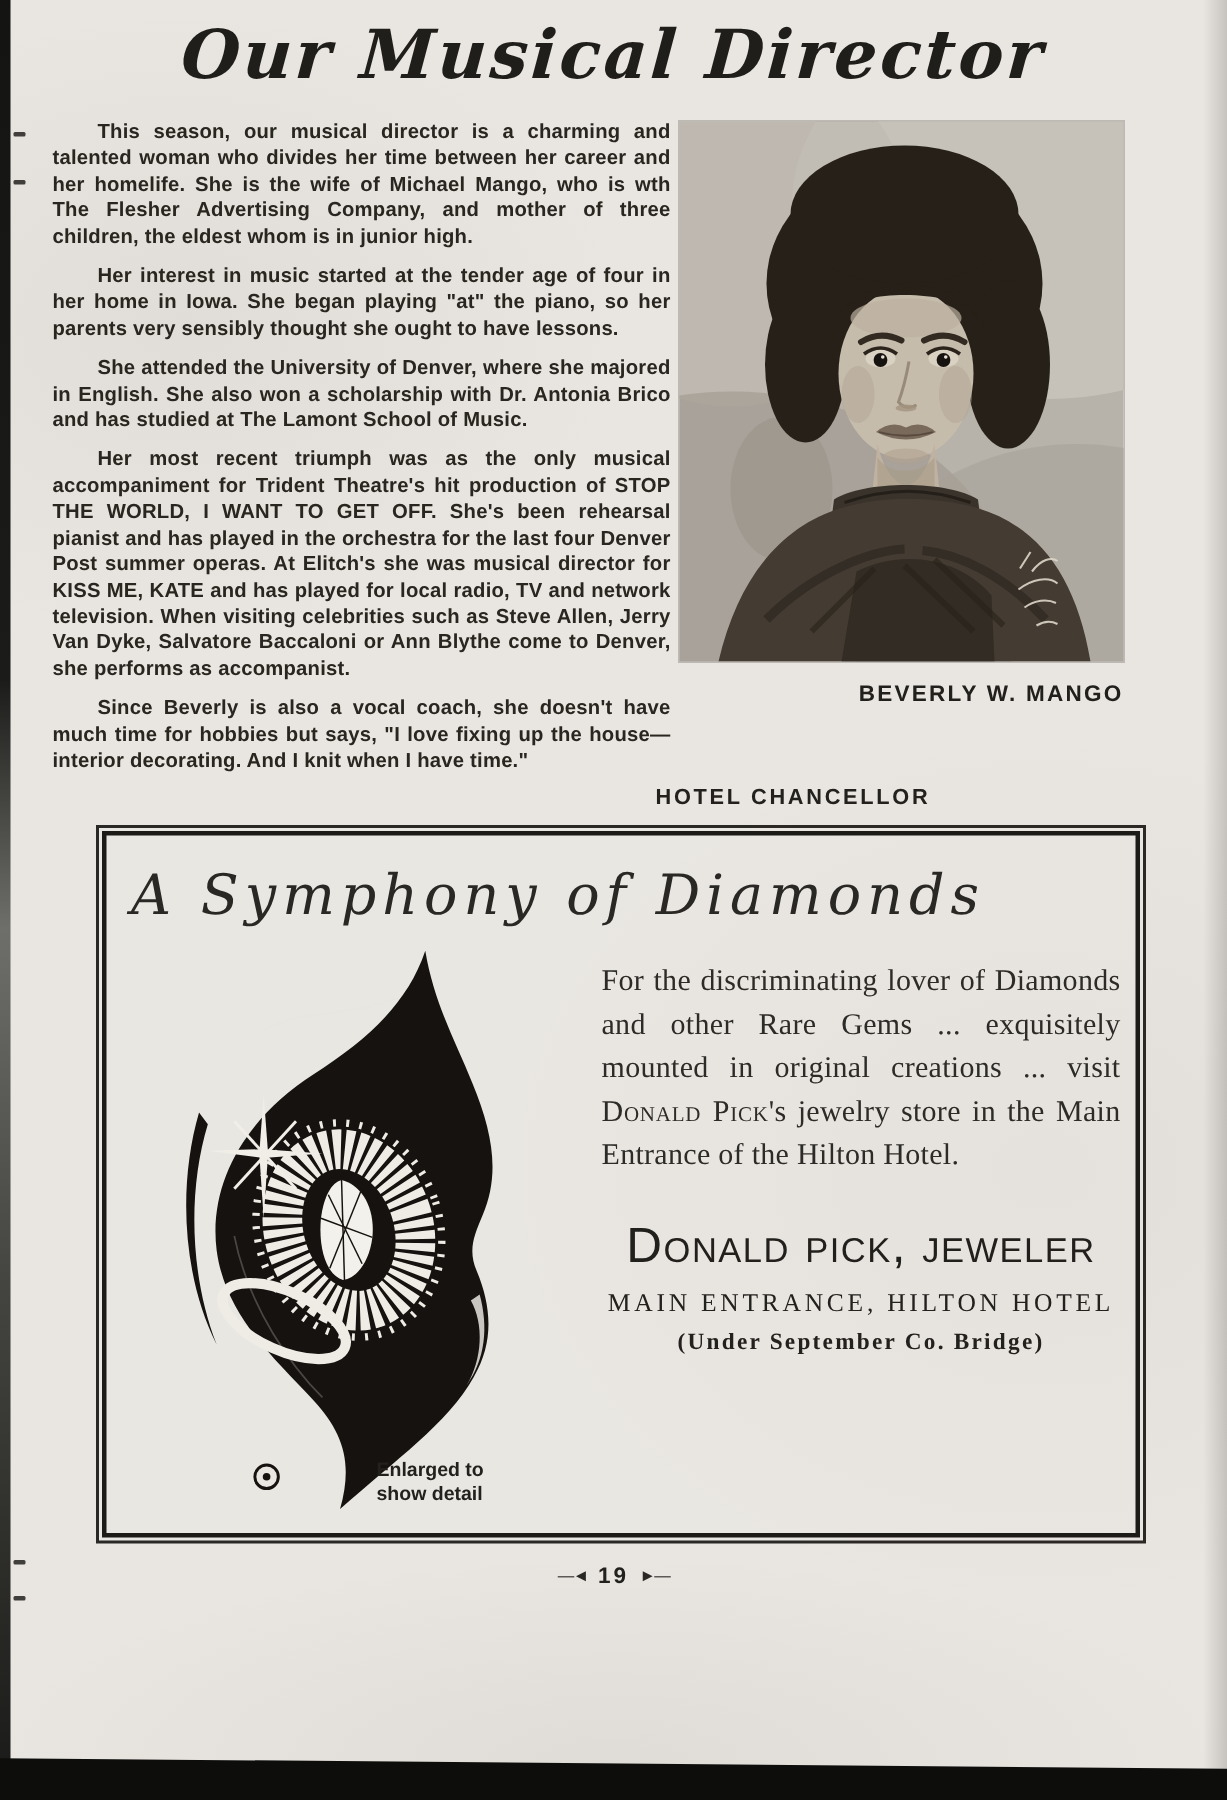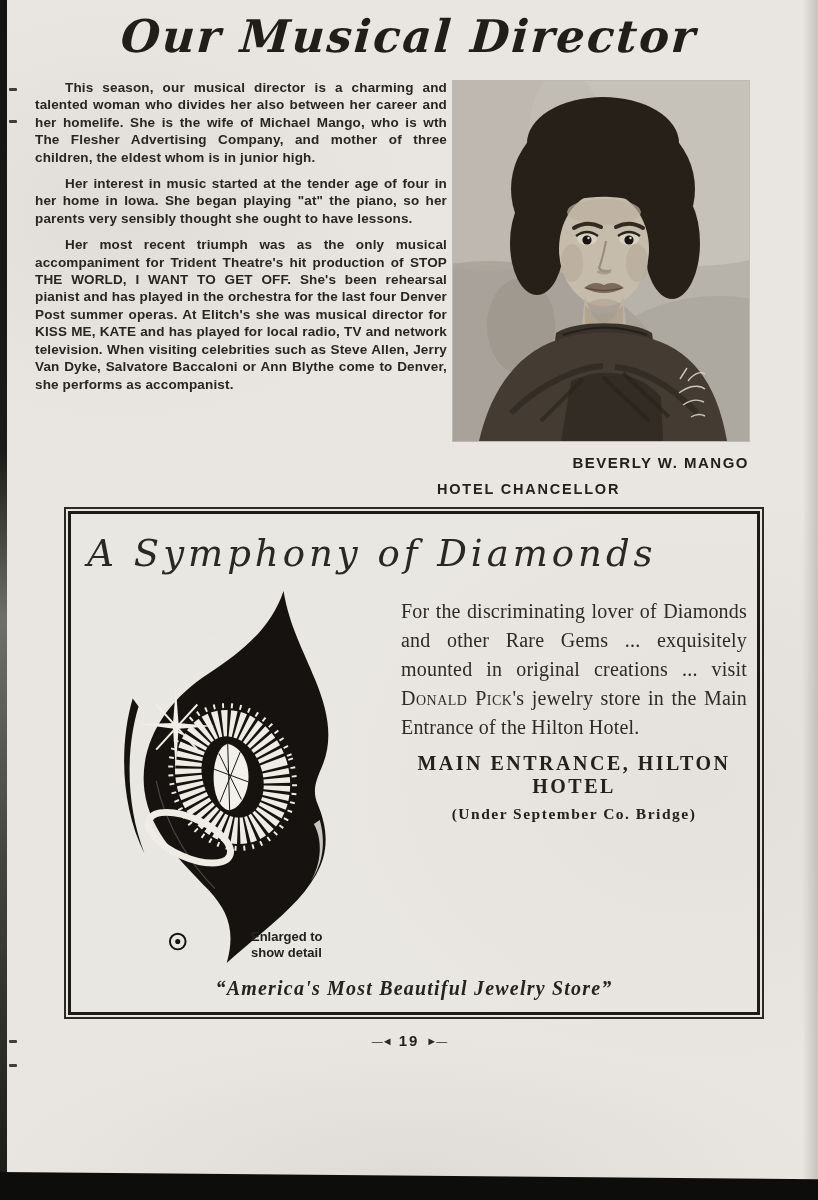--- a/index.html
+++ b/index.html
@@ -57,21 +57,21 @@
   .ad-right { flex:1; padding:14px 0 0 8px; }
   .ad-copy { width:346px; margin:0;
     font-family:"Liberation Serif","DejaVu Serif",serif; font-size:20px; line-height:29px;
     text-align:justify; color:#2d2b27; letter-spacing:0.2px; }
   .smallcaps { font-variant:small-caps; letter-spacing:0.5px; }
   .store-name { margin-top:26px; text-align:center;
     font-variant:small-caps; font-weight:400; font-size:33px; letter-spacing:1px; color:#22201d;
     text-transform:lowercase; }
   .store-name::first-letter { text-transform:uppercase; }
   .address1 { margin-top:10px; text-align:center;
-    font-family:"Liberation Serif","DejaVu Serif",serif; font-weight:700; font-size:20px;
+    font-family:"Liberation Serif","DejaVu Serif",serif; font-weight:400; font-size:17px;
     letter-spacing:2.5px; color:#23211e; }
   .address2 { margin-top:7px; text-align:center;
     font-family:"Liberation Serif","DejaVu Serif",serif; font-weight:700; font-size:15.5px;
     letter-spacing:1.5px; color:#23211e; }
   .ad-slogan { margin-top:10px; text-align:center;
     font-family:"Liberation Serif","DejaVu Serif",serif; font-weight:700; font-style:italic;
     font-size:20px; letter-spacing:1.2px; color:#26241f; }
 
   
   .page-number-row { margin-top:13px; display:flex; justify-content:center; align-items:center; gap:7px; }
@@ -151,23 +151,25 @@
         <g stroke="#ddd6c8" stroke-width="1.4" fill="none" opacity="0.9">
           <path d="M227,298 l7,-11 m1,13 c6,-8 13,-10 17,-7"></path>
           <path d="M226,312 c9,-7 20,-9 26,-4"></path>
           <path d="M230,324 c7,-5 15,-6 21,-3"></path>
           <path d="M238,336 c5,-3 10,-3 14,-1"></path>
         </g>
       </svg>
       <div class="photo-caption">BEVERLY W. MANGO</div>
     </div>
 
-    <p>This season, our musical director is a charming and talented woman who divides her also between her career and her homelife. She is the wife of Michael Mango, who is wth The Flesher Advertising Company, and mother of three children, the eldest whom is in junior high.</p>
+    <p>This season, our musical director is a charming and talented woman who divides her time between her career and her homelife. She is the wife of Michael Mango, who is wth The Flesher Advertising Company, and mother of three children, the eldest whom is in junior high.</p>
     <p>Her interest in music started at the tender age of four in her home in Iowa. She began playing "at" the piano, so her parents very sensibly thought she ought to have lessons.</p>
+    <p>She attended the University of Denver, where she majored in English. She also won a scholarship with Dr. Antonia Brico and has studied at The Lamont School of Music.</p>
     <p>Her most recent triumph was as the only musical accompaniment for Trident Theatre's hit production of STOP THE WORLD, I WANT TO GET OFF. She's been rehearsal pianist and has played in the orchestra for the last four Denver Post summer operas. At Elitch's she was musical director for KISS ME, KATE and has played for local radio, TV and network television. When visiting celebrities such as Steve Allen, Jerry Van Dyke, Salvatore Baccaloni or Ann Blythe come to Denver, she performs as accompanist.</p>
+    <p>Since Beverly is also a vocal coach, she doesn't have much time for hobbies but says, "I love fixing up the house—interior decorating. And I knit when I have time."</p>
     <div class="byline">HOTEL CHANCELLOR</div>
   </div>
 
   <div class="ad-box">
     <div class="ad-inner">
       <div class="ad-title">A Symphony of Diamonds</div>
 
       <div class="ad-row">
         <div class="ad-left">
           <svg class="flame-art" viewBox="0 0 245 390" aria-hidden="true">
@@ -214,26 +216,26 @@
             <g>
               <circle cx="62" cy="364" r="8" fill="#e9e6e1" stroke="#15120f" stroke-width="2"></circle>
               <circle cx="62" cy="364" r="2.6" fill="#15120f"></circle>
             </g>
           </svg>
           <div class="enlarged-note">Enlarged to show detail</div>
         </div>
 
         <div class="ad-right">
           <p class="ad-copy"><span>For the discriminating lover of Diamonds and other Rare Gems ... exquisitely mounted in original creations ... visit </span><span class="smallcaps">Donald Pick</span><span>'s jewelry store in the Main Entrance of the Hilton Hotel.</span></p>
+          <div class="store-name">Donald Pick, Jeweler</div>
           <div class="address1">MAIN ENTRANCE, HILTON HOTEL</div>
           <div class="address2">(Under September Co. Bridge)</div>
         </div>
       </div>
 
-      <div class="ad-slogan">“America's Most Beautiful Jewelry Store”</div>
     </div>
   </div>
 
   <div class="page-number-row">
     <span class="fleuron">—◄</span>
     <span class="page-number">19</span>
     <span class="fleuron">►—</span>
   </div>
 
   <div class="edge-bottom"></div>

